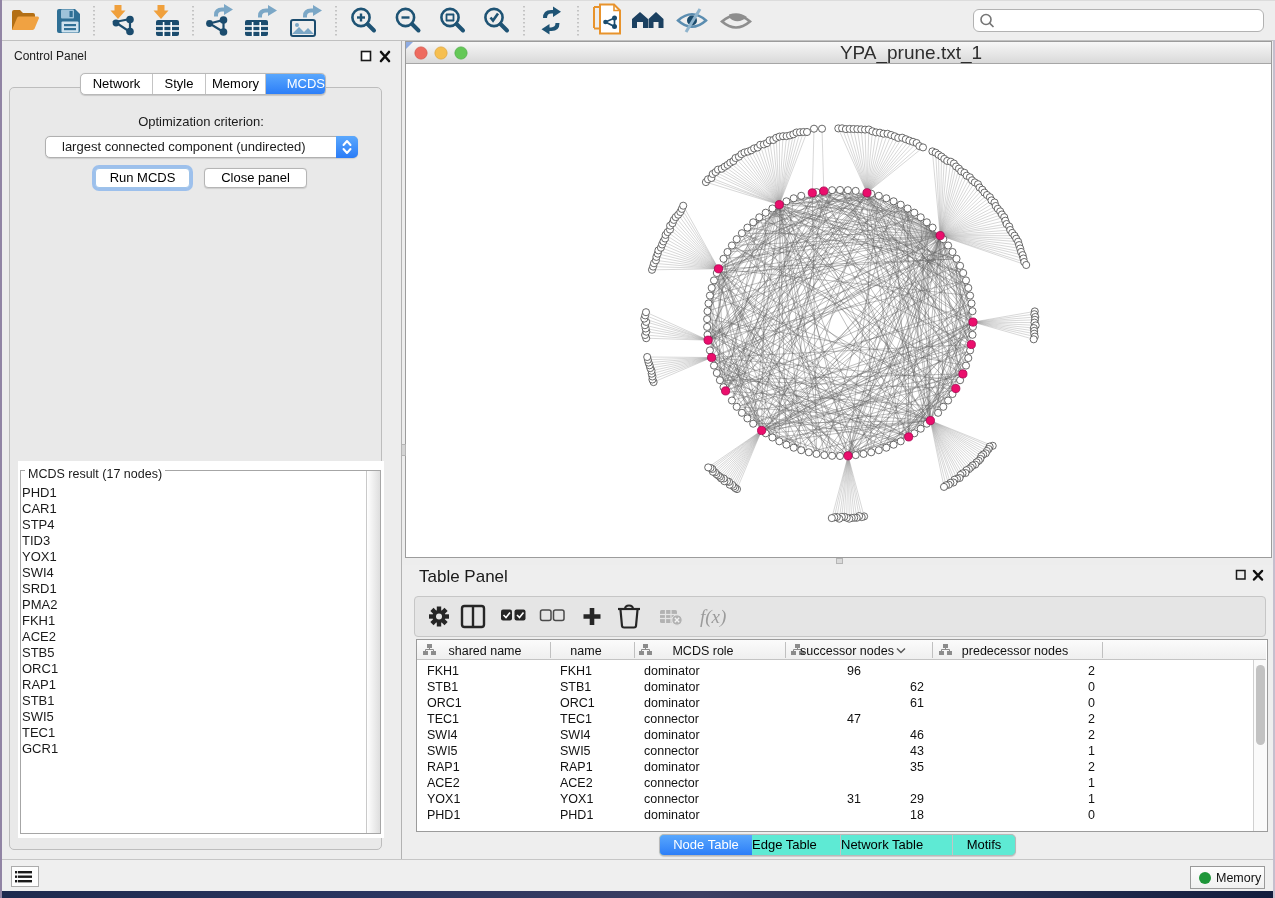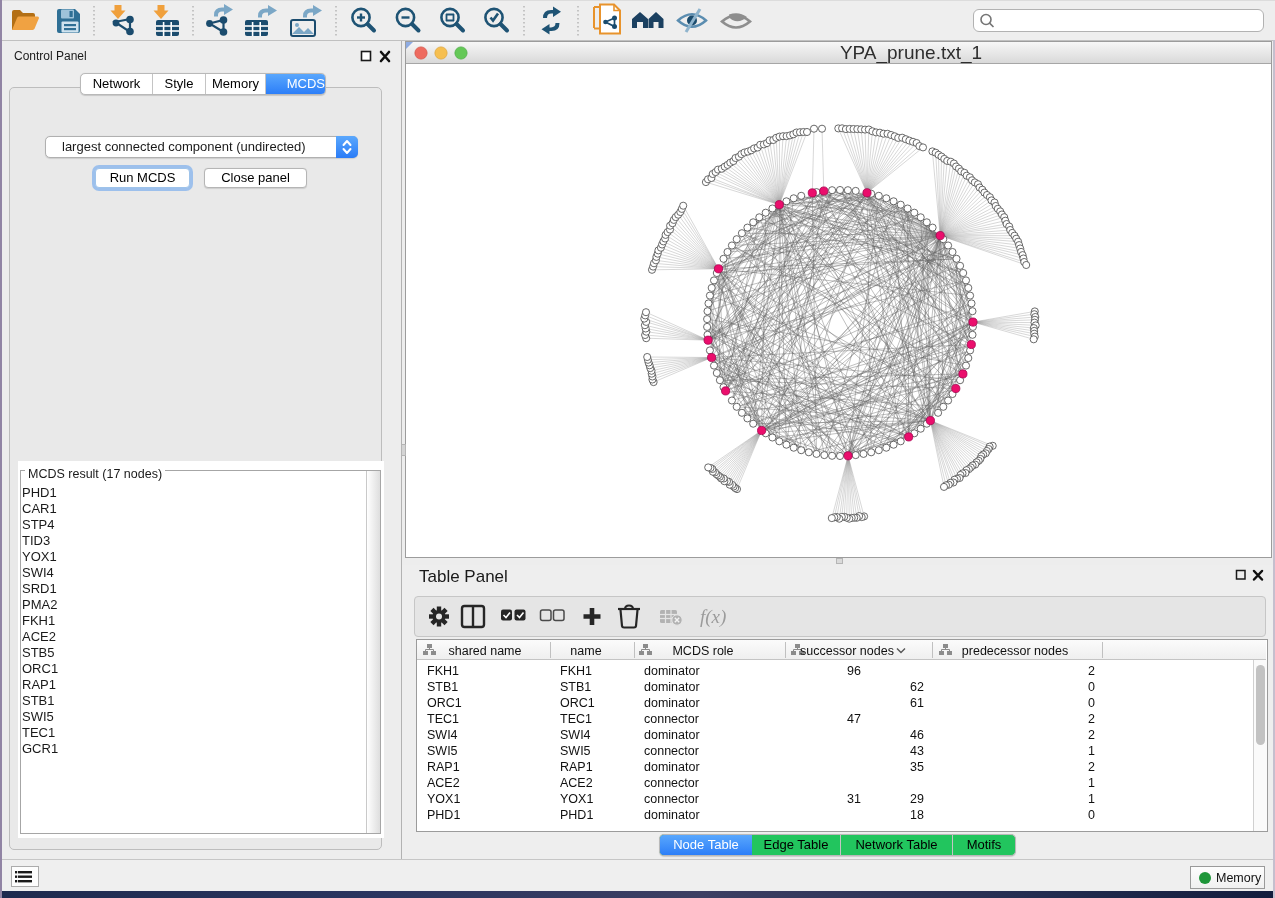--- a/index.html
+++ b/index.html
@@ -145,20 +145,21 @@
   </svg>
 
   <div class="abs" style="left:9px;top:46px;width:373px;height:763px;background:#e9e9e9;border:1px solid #bdbdbd;border-radius:5px;box-sizing:border-box"></div>
 
   <div class="abs" style="left:80px;top:32px;height:20px;display:flex;font-size:13px;border:1px solid #b9b9b9;border-radius:5px;background:#fff;overflow:hidden;box-shadow:0 0.5px 1px rgba(0,0,0,.15)">
     <div style="width:71px;line-height:20px;text-align:center;border-right:1px solid #c4c4c4">Network</div>
     <div style="width:52px;line-height:20px;text-align:center;border-right:1px solid #c4c4c4">Style</div>
     <div style="width:59px;line-height:20px;text-align:center;border-right:1px solid #c4c4c4">Memory</div>
     <div style="width:59px;line-height:20px;text-align:right;background:linear-gradient(#59a7fd,#2c7ef8);color:#fff">MCDS</div>
   </div>
+  <div class="abs txt" style="left:0;top:73px;width:402px;text-align:center;font-size:13px">Optimization criterion:</div>
 
   <div class="abs" style="left:45px;top:95px;width:313px;height:22px;background:#fff;border:1px solid #b0b0b0;border-radius:5px;box-sizing:border-box;box-shadow:0 0.5px 1px rgba(0,0,0,.12)">
     <div class="abs txt" style="left:16px;top:0;line-height:20px;font-size:13px;white-space:nowrap">largest connected component (undirected)</div>
     <div class="abs" style="right:-1px;top:-1px;width:22px;height:22px;background:linear-gradient(#5ba8fd,#2a7cf7);border-radius:0 5px 5px 0">
       <svg width="22" height="22" xmlns="http://www.w3.org/2000/svg">
         <path d="M7.5 9 L11 5 L14.5 9" fill="none" stroke="#fff" stroke-width="2" stroke-linecap="round" stroke-linejoin="round"></path>
         <path d="M7.5 13 L11 17 L14.5 13" fill="none" stroke="#fff" stroke-width="2" stroke-linecap="round" stroke-linejoin="round"></path>
       </svg>
     </div>
   </div>
@@ -1250,24 +1251,24 @@
         <span style="position:absolute;left:227px;top:1px">dominator</span>
         <span style="position:absolute;left:430px;top:1px;width:77px;text-align:right">18</span>
         <span style="position:absolute;left:590px;top:1px;width:88px;text-align:right">0</span>
       </div>
   </div>
 
   <div class="abs" style="left:851px;top:95px;width:14px;height:171px;background:#fafafa;border-left:1px solid #d0d0d0;box-sizing:border-box">
     <div style="position:absolute;left:2px;top:5px;width:9px;height:80px;background:#c2c2c2;border-radius:5px"></div>
   </div>
 
-  <div class="abs" style="left:257px;top:269px;height:20px;display:flex;font-size:13px;border:1px solid #b9b9b9;border-radius:5px;background:#22c55e;overflow:hidden;box-shadow:0 0.5px 1px rgba(0,0,0,.15)">
+  <div class="abs" style="left:257px;top:269px;height:20px;display:flex;font-size:13px;border:1px solid #b9b9b9;border-radius:5px;background:#5eead4;overflow:hidden;box-shadow:0 0.5px 1px rgba(0,0,0,.15)">
     <div style="width:92px;line-height:20px;text-align:center;background:linear-gradient(#59a7fd,#2c7ef8);color:#fff">Node Table</div>
-    <div style="width:88px;line-height:20px;text-align:center;border-right:1px solid #c4c4c4">Edge Table</div>
-    <div style="width:111px;line-height:20px;text-align:center;border-right:1px solid #c4c4c4">Network Table</div>
+    <div style="width:88px;line-height:20px;text-align:left;border-right:1px solid #c4c4c4">Edge Table</div>
+    <div style="width:111px;line-height:20px;text-align:left;border-right:1px solid #c4c4c4">Network Table</div>
     <div style="width:62px;line-height:20px;text-align:center">Motifs</div>
   </div>
 </div>
 
 <div class="abs" style="left:0;top:859px;width:1275px;height:32px;background:#efefef;border-top:1px solid #c6c6c6;box-sizing:border-box">
   <div class="abs" style="left:11px;top:6px;width:28px;height:21px;background:#fdfdfd;border:1px solid #ababab;box-sizing:border-box">
     <svg width="26" height="19" xmlns="http://www.w3.org/2000/svg">
       <g fill="#1a1a1a">
           <rect x="6" y="4" width="14" height="2.4"></rect>
           <rect x="6" y="8.5" width="14" height="2.4"></rect>

